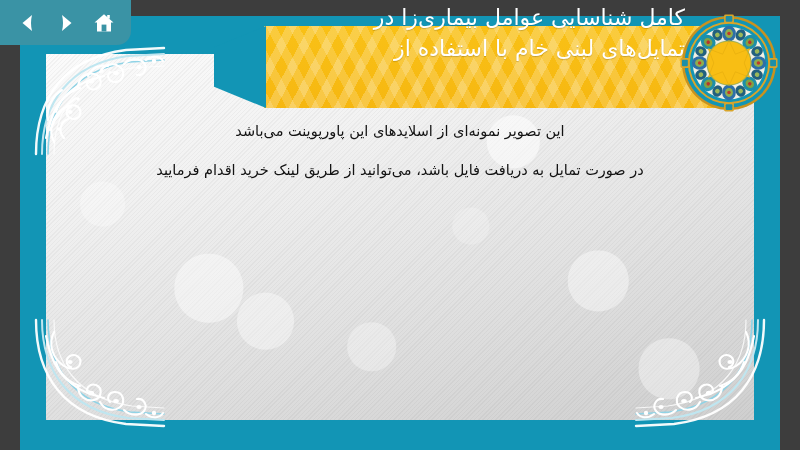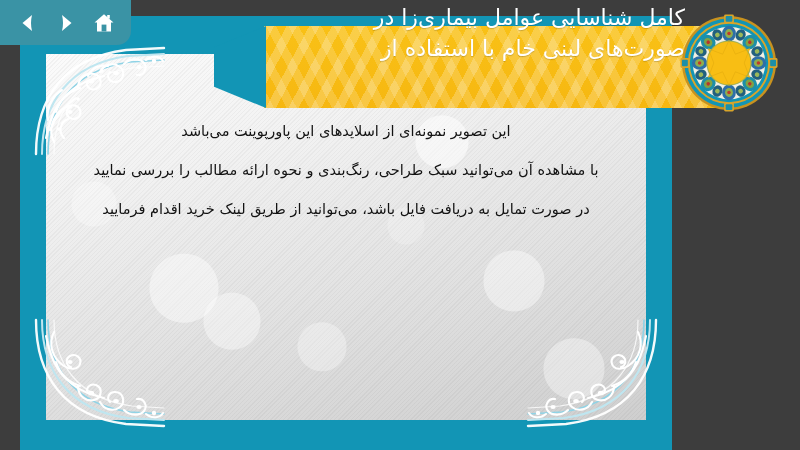--- a/index.html
+++ b/index.html
@@ -30,21 +30,21 @@
     width:28px; height:28px;
     display:flex; align-items:center; justify-content:center;
     cursor:pointer;
   }
   .ico{ display:block; }
 
   
   #slide{
     position:absolute;
     left:20px; top:16px;
-    width:652px; height:434px;
+    width:760px; height:434px;
     overflow:hidden;
     z-index:10;
   }
 
   
   #slide-frame{
     position:absolute; inset:0;
     background:#1295b5;
   }
 
@@ -242,33 +242,32 @@
       <ellipse cx="57" cy="39" rx="3.1" ry="2.3"></ellipse>
       <ellipse cx="82" cy="31" rx="2.8" ry="2.1"></ellipse>
       <ellipse cx="105" cy="25" rx="2.6" ry="2"></ellipse>
       <ellipse cx="36" cy="70" rx="2.6" ry="2"></ellipse>
       <circle cx="120" cy="19" r="2.2"></circle>
     </g>
   </svg>
 
   <div id="body-text">
     <span class="bline">این تصویر نمونه‌ای از اسلایدهای این پاورپوینت می‌باشد</span>
-    <span class="bline">با مشاهده آن می‌توانید سبک طراحی، رنگ‌بندی و نحوه ارائه مطالب را بررسی نمایید</span>
     <span class="bline">در صورت تمایل به دریافت فایل باشد، می‌توانید از طریق لینک خرید اقدام فرمایید</span>
   </div>
 </div>
 
 <div id="title-banner">
   <div id="banner-body"></div>
   <div id="banner-tail"></div>
 </div>
 
 <div id="title-text">
   <span class="tline">کامل شناسایی عوامل بیماری‌زا در</span>
-  <span class="tline">صورت‌های لبنی خام با استفاده از</span>
+  <span class="tline">تمایل‌های لبنی خام با استفاده از</span>
 </div>
 
 <svg id="medallion" viewBox="0 0 100 100">
   <circle cx="50" cy="50" r="48" fill="#c8921f"></circle>
   <circle cx="50" cy="50" r="45.5" fill="#1295b5"></circle>
   <circle cx="50" cy="50" r="42" fill="#d9a52a"></circle>
   <circle cx="50" cy="50" r="40" fill="#1295b5"></circle>
   <circle cx="50" cy="50" r="37" fill="#f2f0e4"></circle>
 
   <g>

